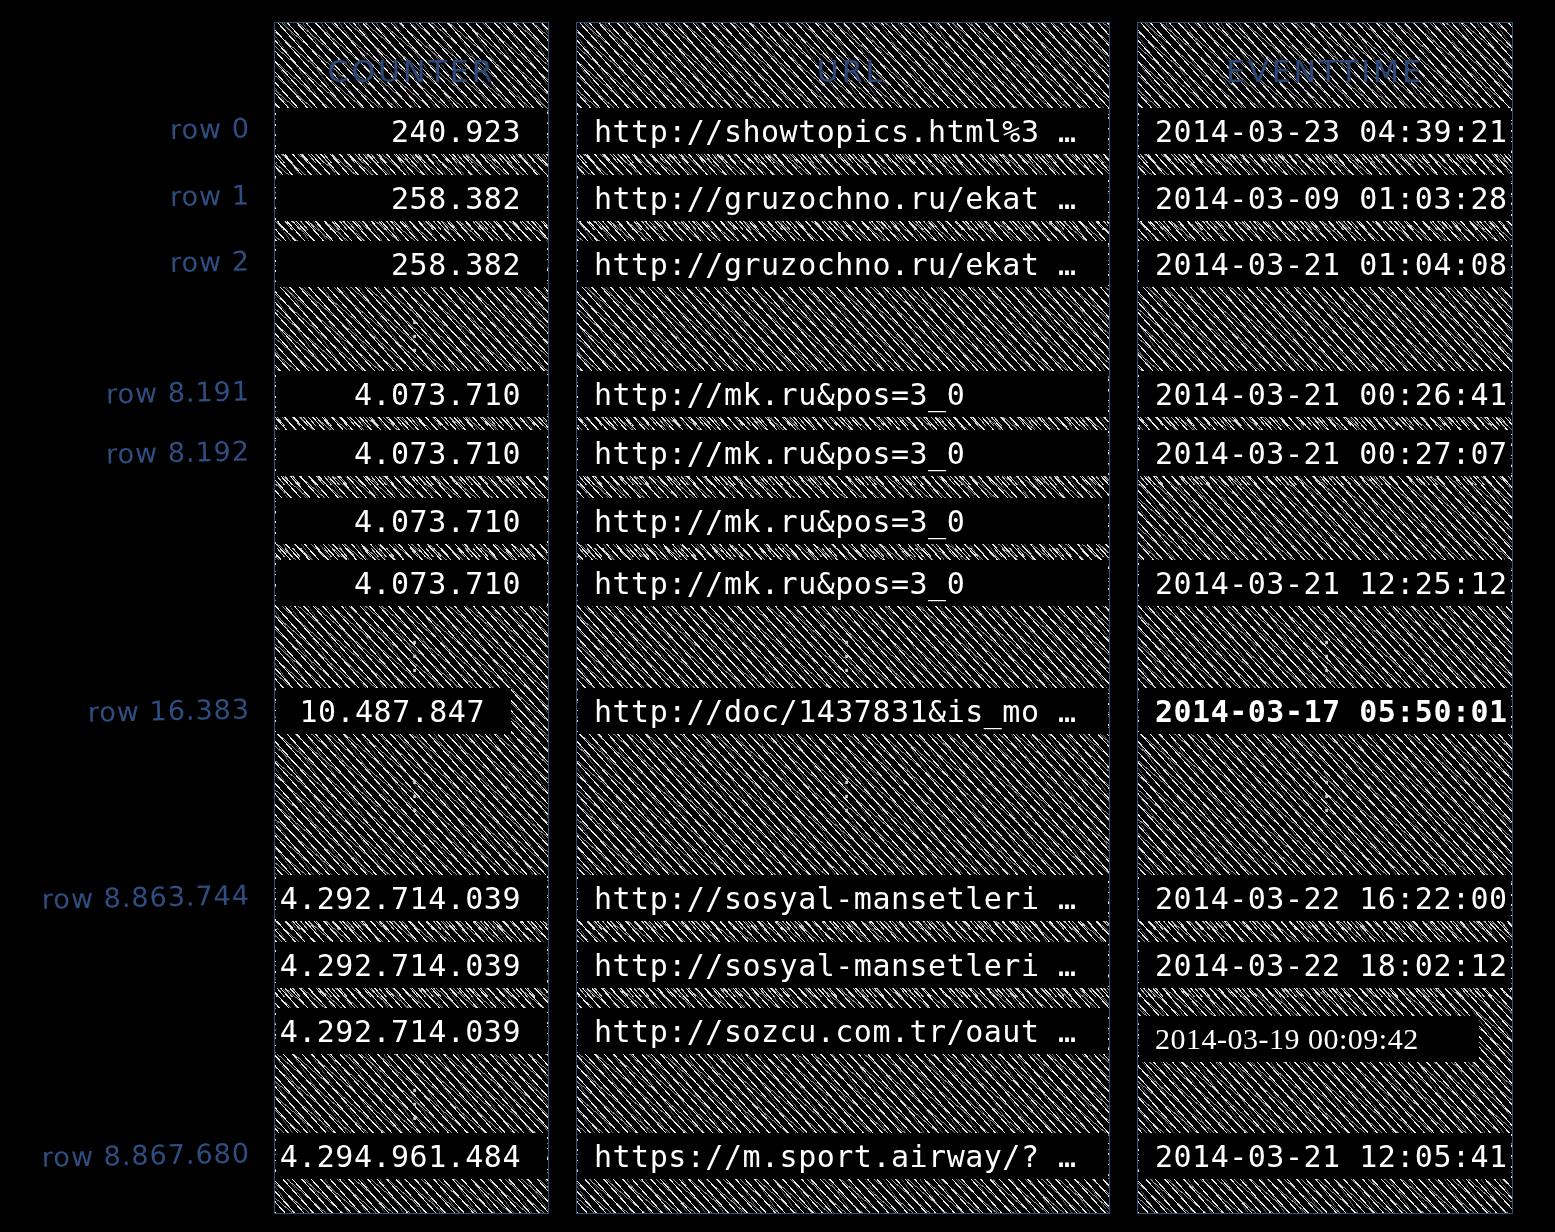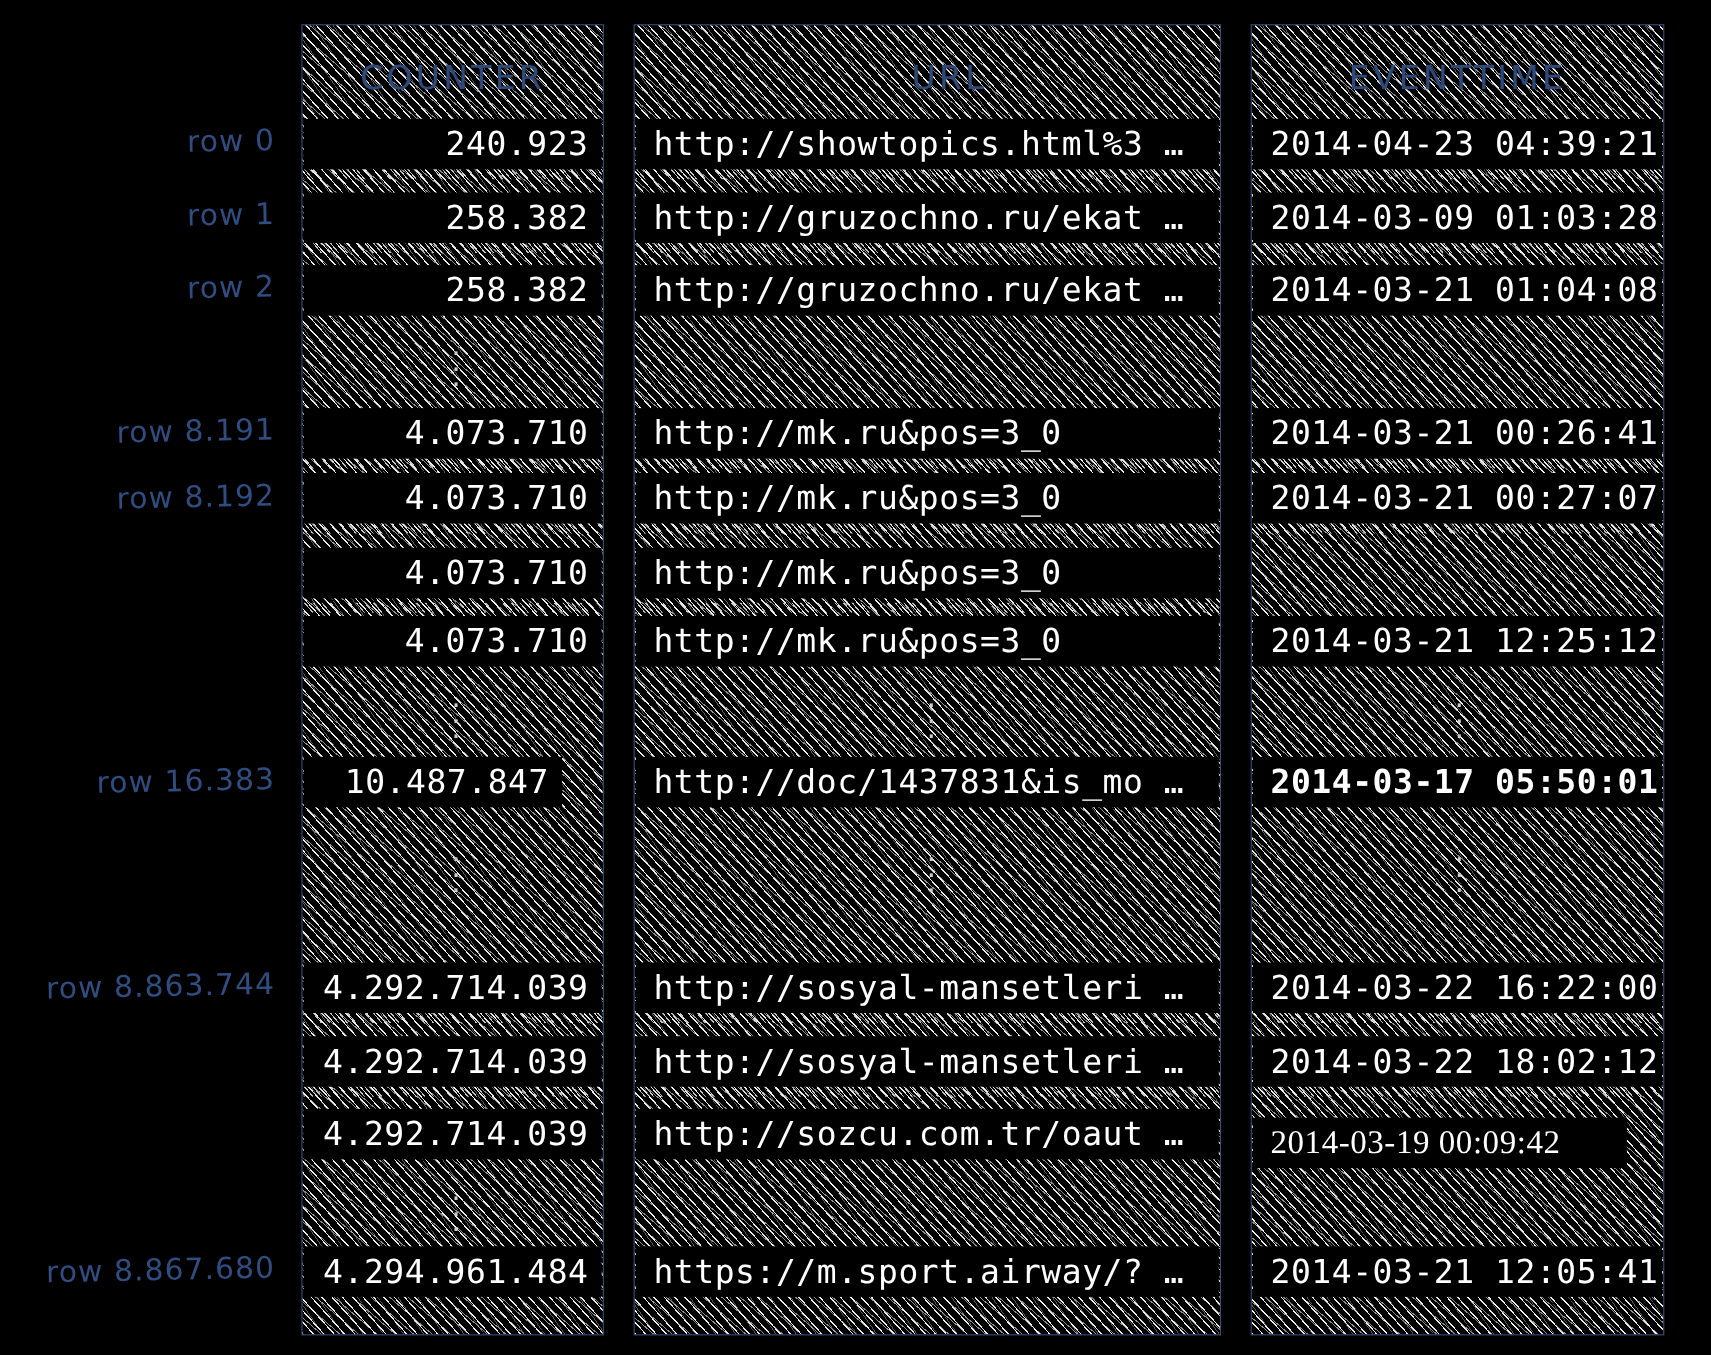--- a/index.html
+++ b/index.html
@@ -70,21 +70,21 @@
     background: #000;
     display: flex;
     align-items: center;
     color: #ffffff;
     font-family: "DejaVu Sans Mono", monospace;
     font-size: 30px;
     letter-spacing: 0.5px;
     white-space: nowrap;
     overflow: hidden;
   }
-  .row-band.right { justify-content: flex-end; padding-right: 12px; }
+  .row-band.right { justify-content: flex-end; padding-right: 26px; }
   .row-band.left  { justify-content: flex-start; padding-left: 16px; }
 
   
   .sep {
     position: absolute;
     height: 9px;
     background-image:
       repeating-linear-gradient(50deg,
         rgba(255,255,255,0.85) 0px,
         rgba(255,255,255,0.85) 1px,
@@ -118,21 +118,21 @@
 </head>
 <body>
 
 <div class="hatch col-block" style="left:274px; top:22px; width:275px; height:1192px;"></div>
 <div class="hatch col-block" style="left:576px; top:22px; width:534px; height:1192px;"></div>
 <div class="hatch col-block" style="left:1137px; top:22px; width:376px; height:1192px;"></div>
 
 <div class="col-header" style="left:274px; top:22px; width:275px;">
   <span>COUNTER</span>
 </div>
-<div class="col-header" style="left:596px; top:22px; width:534px;">
+<div class="col-header" style="left:584px; top:22px; width:534px;">
   <span>URL</span>
 </div>
 <div class="col-header" style="left:1137px; top:22px; width:376px;">
   <span>EVENTTIME</span>
 </div>
 
 <div class="row-label" style="left:0;   top:115px; width:250px;"><span>row 0</span></div>
 <div class="row-label" style="left:0;   top:182px; width:250px;"><span>row 1</span></div>
 <div class="row-label" style="left:0;   top:248px; width:250px;"><span>row 2</span></div>
 <div class="row-label" style="left:0;   top:378px; width:250px;"><span>row 8.191</span></div>
@@ -141,21 +141,21 @@
 <div class="row-label" style="left:0;   top:882px; width:250px;"><span>row 8.863.744</span></div>
 <div class="row-label" style="left:0;   top:1140px; width:250px;"><span>row 8.867.680</span></div>
 
 <div class="row-band right" style="left:276px; top:108px; width:271px; height:46px;">
     <span>240.923</span>
   </div>
 <div class="row-band left" style="left:578px; top:108px; width:530px; height:46px;align-items:center;">
     <span>http://showtopics.html%3 …</span>
   </div>
 <div class="row-band left" style="left:1139px; top:108px; width:372px; height:46px;">
-    <span>2014-04-23 04:39:21</span>
+    <span>2014-03-23 04:39:21</span>
   </div>
 <div class="sep" style="left:276px; top:154px; width:271px;"></div>
 <div class="sep" style="left:578px; top:154px; width:530px;"></div>
 <div class="sep" style="left:1139px; top:154px; width:372px;"></div>
 
 <div class="row-band right" style="left:276px; top:175px; width:271px; height:46px;">
     <span>258.382</span>
   </div>
 <div class="row-band left" style="left:578px; top:175px; width:530px; height:46px;">
     <span>http://gruzochno.ru/ekat …</span>

